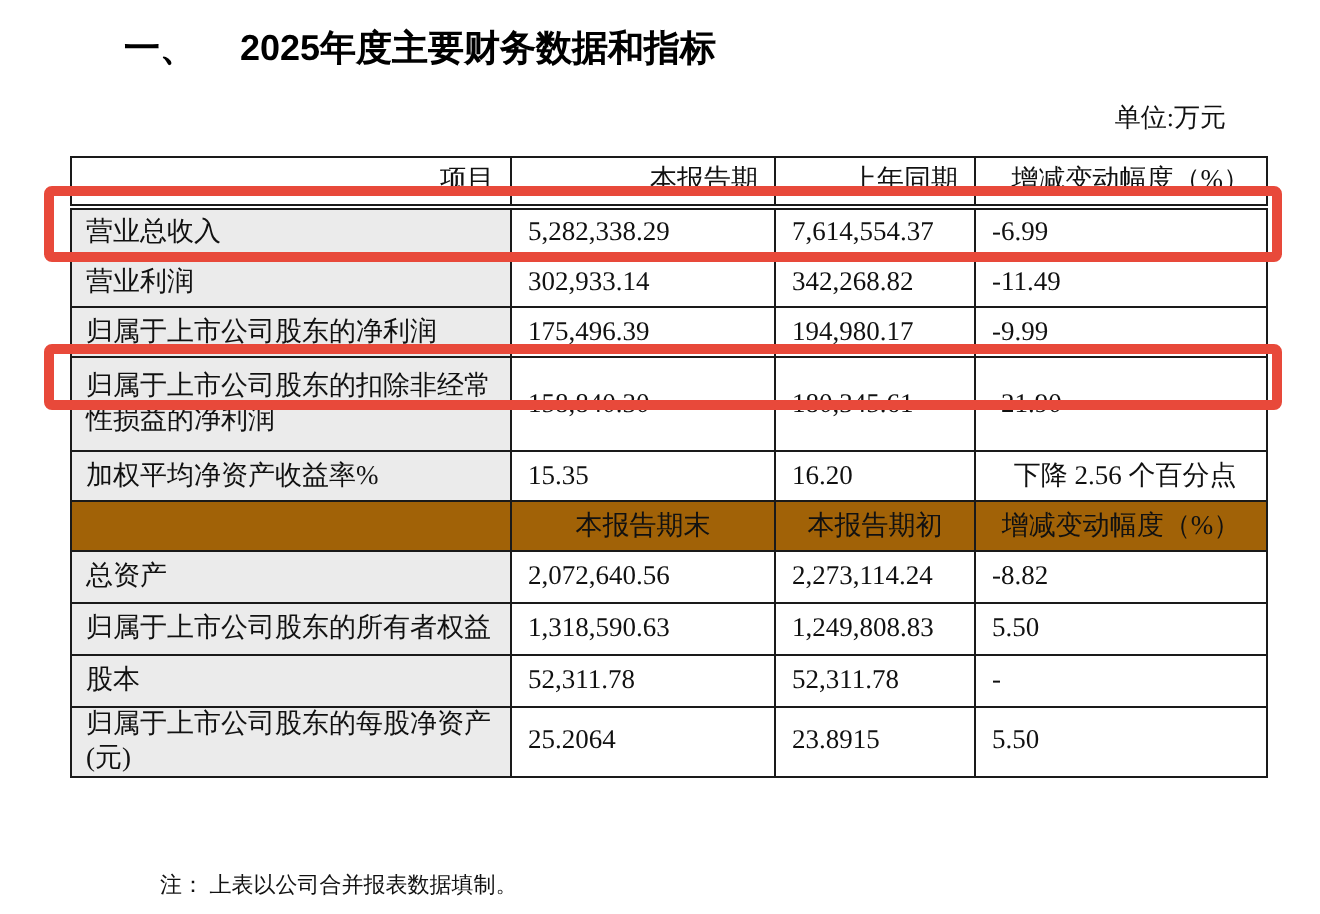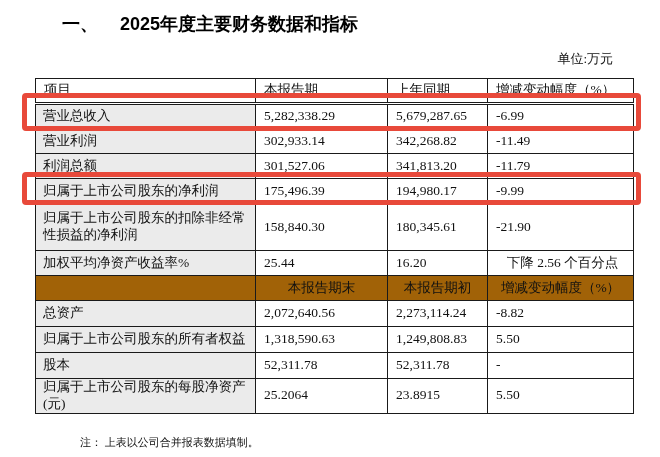--- a/index.html
+++ b/index.html
@@ -33,21 +33,21 @@
   }
   .fin-table td {
     border:1px solid #1a1a1a;
     padding:0 8px;
     vertical-align:middle;
     line-height:1.25;
   }
   .fin-table tr.hdr1 td { border-bottom:3px double #1a1a1a; }
   .fin-table td.c-item   { text-align:left;  padding-left:7px; background:#ebebeb;margin-left:28px; }
   .fin-table td.c-num    { padding-right:9px; background:#fff; }
-  .fin-table td.c-head   { text-align:left; background:#fff; }
+  .fin-table td.c-head   { text-align:right; background:#fff; }
   .fin-table tr.hdr2 td  { background:#a16207; text-align:center; }
   .fin-table td.center   { text-align:center; padding-right:4px; }
   tr.rh25 { height:25px; } tr.rh47 { height:47px; }
   tr.rh26 { height:26px; } tr.rh27 { height:27px; }
   .note-line {
     position:absolute; left:80px; top:435px;
     font-size:11px; color:#111;
   }
   .hl-box {
     position:absolute; left:22px; width:619px;
@@ -79,50 +79,44 @@
     <tbody>
       <tr class="hdr1 rh25">
         <td class="c-head">项目</td>
         <td class="c-head">本报告期</td>
         <td class="c-head">上年同期</td>
         <td class="c-head">增减变动幅度（%）</td>
       </tr>
       <tr class="rh25">
         <td class="c-item">营业总收入</td>
         <td class="c-num">5,282,338.29</td>
-        <td class="c-num">5,679,287.65</td>
+        <td class="c-num">7,614,554.37</td>
         <td class="c-num">-6.99</td>
       </tr>
       <tr class="rh25">
         <td class="c-item">营业利润</td>
         <td class="c-num">302,933.14</td>
         <td class="c-num">342,268.82</td>
         <td class="c-num">-11.49</td>
-      </tr>
-      <tr class="rh25">
-        <td class="c-item">利润总额</td>
-        <td class="c-num">301,527.06</td>
-        <td class="c-num">341,813.20</td>
-        <td class="c-num">-11.79</td>
       </tr>
       <tr class="rh25">
         <td class="c-item">归属于上市公司股东的净利润</td>
         <td class="c-num">175,496.39</td>
         <td class="c-num">194,980.17</td>
         <td class="c-num">-9.99</td>
       </tr>
       <tr class="rh47">
         <td class="c-item">归属于上市公司股东的扣除非经常性损益的净利润</td>
         <td class="c-num">158,840.30</td>
         <td class="c-num">180,345.61</td>
         <td class="c-num">-21.90</td>
       </tr>
       <tr class="rh25">
         <td class="c-item">加权平均净资产收益率%</td>
-        <td class="c-num">25.44</td>
+        <td class="c-num">15.35</td>
         <td class="c-num">16.20</td>
         <td class="c-num center">下降 2.56 个百分点</td>
       </tr>
       <tr class="hdr2 rh25">
         <td></td>
         <td>本报告期末</td>
         <td>本报告期初</td>
         <td>增减变动幅度（%）</td>
       </tr>
       <tr class="rh26">

